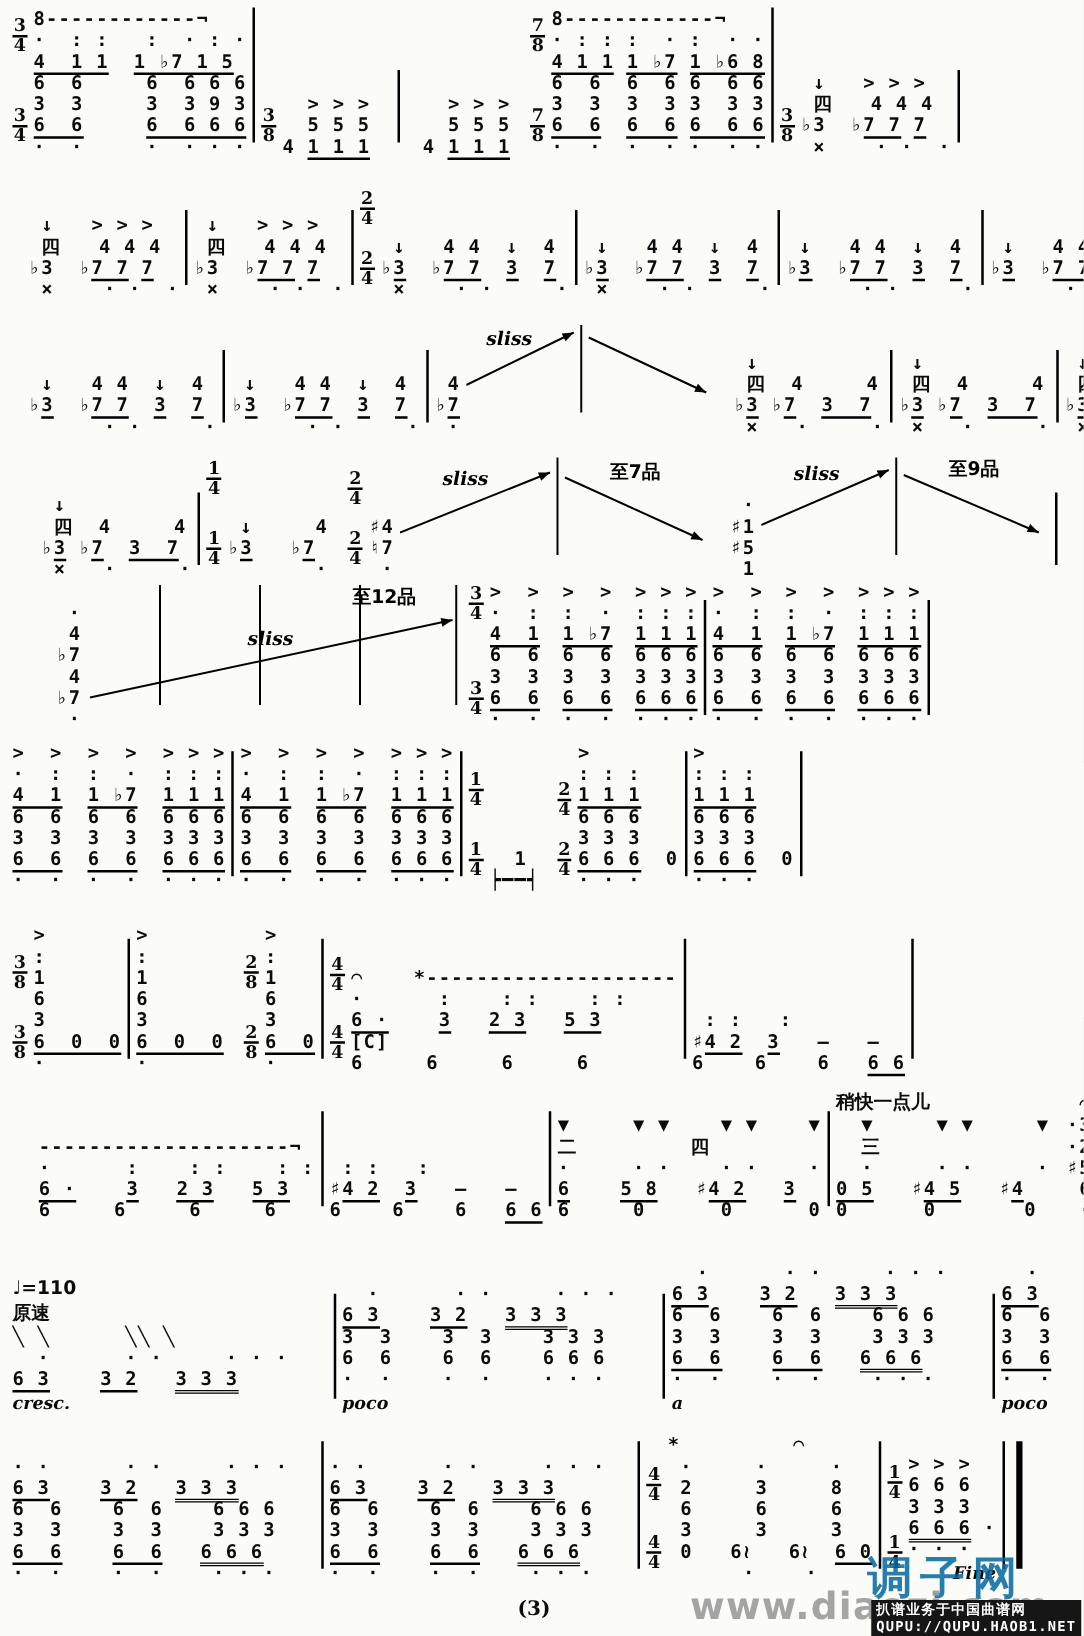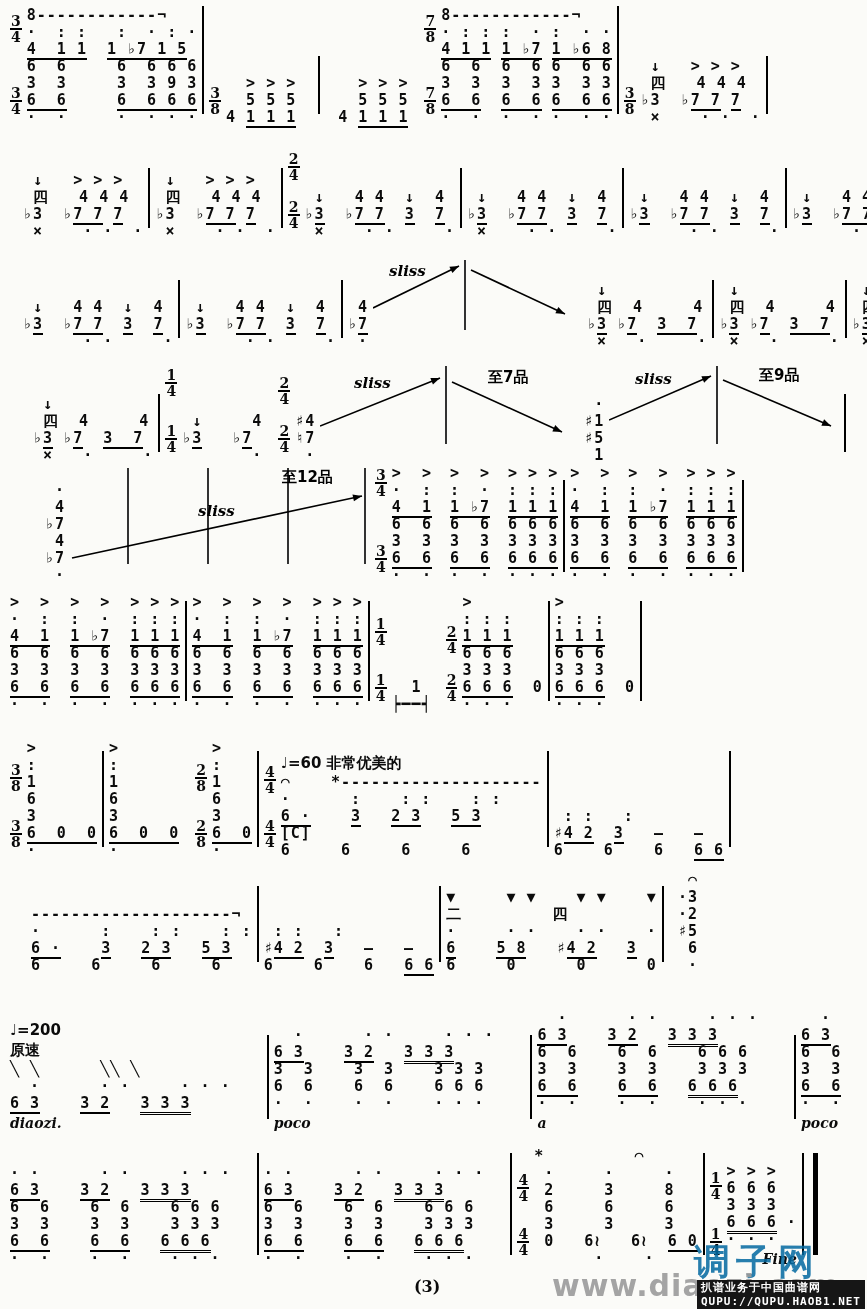--- a/index.html
+++ b/index.html
@@ -542,21 +542,20 @@
             <div class="num">4</div>
             <div class="den">4</div>
           </div>
           <div style="height: 24px;"></div>
           <div class="frac">
             <div class="num">4</div>
             <div class="den">4</div>
           </div>
         </div>
         <div class="grid">
-          <div class="above">♩=60 非常优美的</div>
           <div class="line">◠    *--------------------</div>
           <div class="line">·      :    : :    : :</div>
           <div class="line"><span class="b1">6 ·</span>    <span class="b1">3</span>   <span class="b1">2 3</span>   <span class="b1">5 3</span></div>
           <div class="line">[C]</div>
           <div class="line">6     6     6     6</div>
         </div>
         <div class="bar" style="height: 96px;"></div>
         <div class="grid">
           <div class="line"> : :   :</div>
           <div class="line">♯<span class="b1">4 2</span>  <span class="b1">3</span>   —   —</div>
@@ -580,38 +579,46 @@
         </div>
         <div class="bar" style="height: 76px;"></div>
         <div class="grid">
           <div class="line">▼     ▼ ▼    ▼ ▼    ▼</div>
           <div class="line">二         四</div>
           <div class="line">·     · ·    · ·    ·</div>
           <div class="line"><span class="b1">6</span>    <span class="b1">5 8</span>   ♯<span class="b1">4 2</span>   <span class="b1">3</span></div>
           <div class="line">6     0      0      0</div>
         </div>
         <div class="bar" style="height: 76px;"></div>
+        <div class="grid">
+          <div class="above">稍快一点儿</div>
+          <div class="line">  ▼     ▼ ▼     ▼</div>
+          <div class="line">  三</div>
+          <div class="line">  ·     · ·     ·</div>
+          <div class="line"><span class="b1">0 5</span>   ♯<span class="b1">4 5</span>   ♯<span class="b1">4</span></div>
+          <div class="line">0      0       0</div>
+        </div>
         <div class="sp" style="width: 4px;"></div>
         <div class="grid">
           <div class="line"> ◠</div>
           <div class="line">·3</div>
           <div class="line">·2</div>
           <div class="line">♯5</div>
           <div class="line"> 6</div>
           <div class="line"> ·</div>
         </div>
       </div>
       <div class="sys" style="top: 1010px;">
         <div class="grid">
-          <div class="above">♩=200</div>
+          <div class="above">♩=110</div>
           <div class="above">原速</div>
           <div class="line">╲ ╲      ╲╲ ╲</div>
           <div class="line">  ·      · ·     · · ·</div>
           <div class="line"><span class="b1">6 3</span>    <span class="b1">3 2</span>   <span class="b2">3 3 3</span></div>
-          <div class="below">diaozi.</div>
+          <div class="below">cresc.</div>
         </div>
         <div class="sp" style="width: 26px;"></div>
         <div class="bar" style="height: 84px;"></div>
         <div class="grid">
           <div class="line">  ·      · ·     · · ·</div>
           <div class="line"><span class="b1">6 3</span>    <span class="b1">3 2</span>   <span class="b2">3 3 3</span></div>
           <div class="line">3  3    3  3    3 3 3</div>
           <div class="line">6  6    6  6    6 6 6</div>
           <div class="line">·  ·    ·  ·    · · ·</div>
           <div class="below">poco</div>

